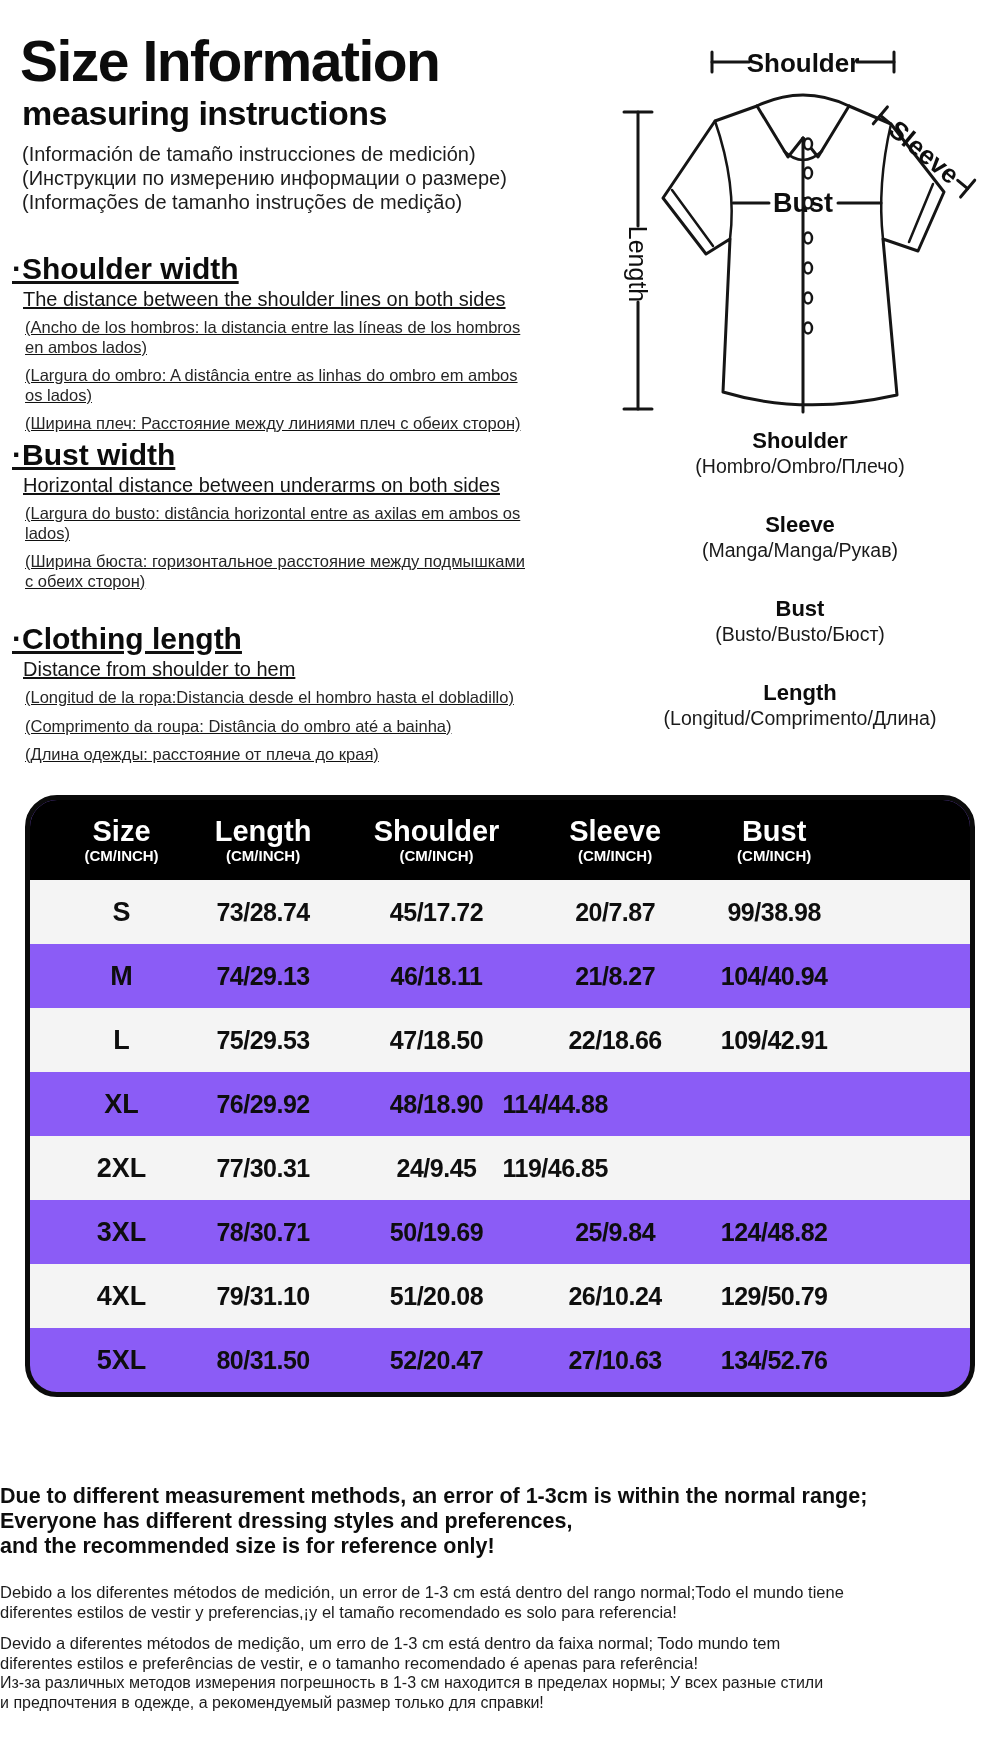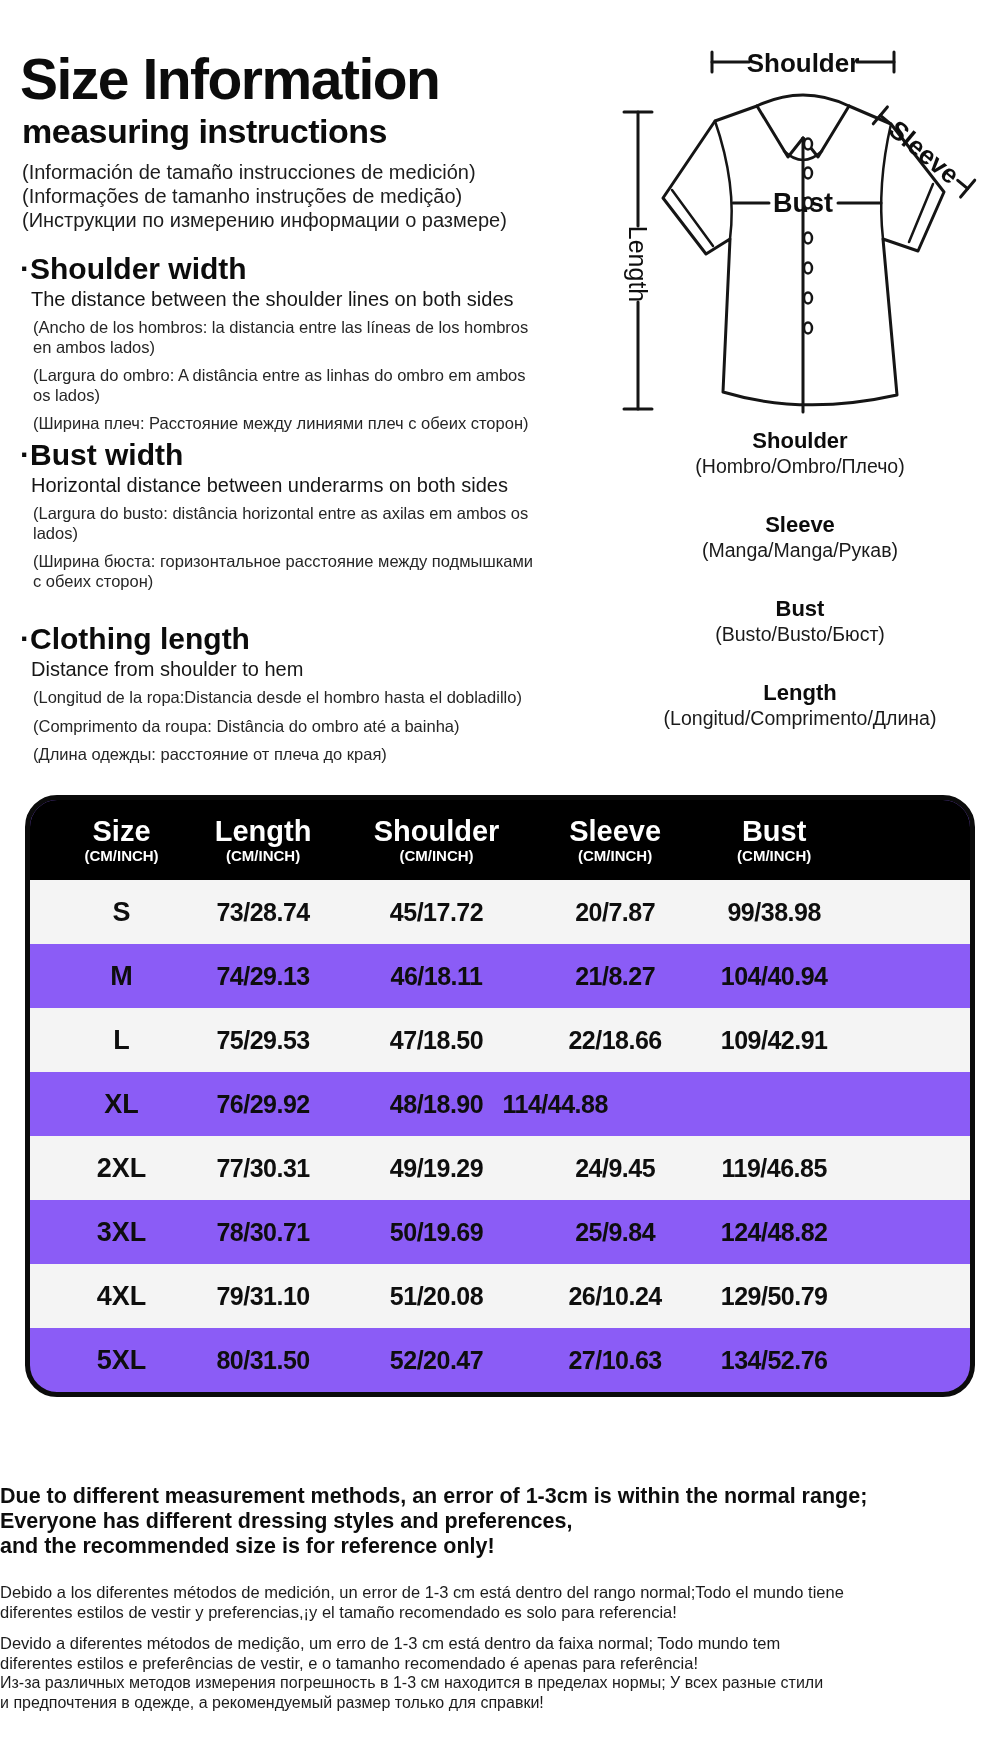--- a/index.html
+++ b/index.html
@@ -3,26 +3,26 @@
 <meta charset="utf-8">
 <style>
   html,body{margin:0;padding:0;}
   body{
     width:1000px;height:1737px;background:#ffffff;color:#111;
     font-family:"Liberation Sans", sans-serif;position:relative;overflow:hidden;
   }
   .page{position:absolute;inset:0;}
 
   
-  .intro{position:absolute;left:20px;top:48px;width:514px;}
+  .intro{position:absolute;left:20px;top:30px;width:514px;}
   .title{font-size:57px;font-weight:bold;letter-spacing:-1.5px;margin:0;line-height:62px;color:#0c0c0c;}
   .subtitle{font-size:34px;font-weight:bold;letter-spacing:-0.5px;margin:2px 0 10px 2px;line-height:38px;color:#0c0c0c;}
   .trans-line{font-size:20px;line-height:24px;margin:0 0 0 2px;color:#1d1d1d;}
 
-  .measure-section{position:absolute;left:20px;width:514px;}
+  .measure-section{position:absolute;left:12px;width:514px;text-decoration:underline;}
   .sec-1{top:252px;} .sec-2{top:438px;} .sec-3{top:622px;}
   .sec-title{font-size:30px;font-weight:bold;margin:0;line-height:34px;color:#0c0c0c;}
   .sec-desc{font-size:20px;margin:2px 0 8px 11px;line-height:22px;color:#161616;}
   .sec-trans{font-size:16.5px;line-height:19.5px;margin:0 0 9px 13px;color:#262626;}
 
   
   .diagram{position:absolute;left:560px;top:40px;width:440px;height:380px;}
   .diagram svg{width:100%;height:100%;}
   .measure-labels{position:absolute;left:570px;top:428px;width:460px;text-align:center;}
   .ml-group{margin-bottom:33px;}
@@ -61,22 +61,22 @@
 </style>
 </head>
 <body>
 
 <div class="page">
 
   <div class="intro">
     <h1 class="title">Size Information</h1>
     <h2 class="subtitle">measuring instructions</h2>
     <p class="trans-line">(Información de tamaño instrucciones de medición)</p>
+    <p class="trans-line">(Инструкции по измерению информации о размере)</p>
     <p class="trans-line">(Informações de tamanho instruções de medição)</p>
-    <p class="trans-line">(Инструкции по измерению информации о размере)</p>
   </div>
 
   <div class="measure-section sec-1">
     <h3 class="sec-title"><span>·</span><span>Shoulder width</span></h3>
     <p class="sec-desc">The distance between the shoulder lines on both sides</p>
     <p class="sec-trans">(Ancho de los hombros: la distancia entre las líneas de los hombros en ambos lados)</p>
     <p class="sec-trans">(Largura do ombro: A distância entre as linhas do ombro em ambos os lados)</p>
     <p class="sec-trans">(Ширина плеч: Расстояние между линиями плеч с обеих сторон)</p>
   </div>
 
@@ -214,21 +214,20 @@
     </div>
     <div class="t-row">
       <div class="t-cell c-size">XL</div>
       <div class="t-cell c-val">76/29.92</div>
       <div class="t-cell c-val">48/18.90</div>
       <div class="t-cell c-val c-bust">114/44.88</div>
     </div>
     <div class="t-row alt">
       <div class="t-cell c-size">2XL</div>
       <div class="t-cell c-val">77/30.31</div>
-      <div class="t-cell c-val">49/19.29</div>
       <div class="t-cell c-val">24/9.45</div>
       <div class="t-cell c-val c-bust">119/46.85</div>
     </div>
     <div class="t-row">
       <div class="t-cell c-size">3XL</div>
       <div class="t-cell c-val">78/30.71</div>
       <div class="t-cell c-val">50/19.69</div>
       <div class="t-cell c-val">25/9.84</div>
       <div class="t-cell c-val c-bust">124/48.82</div>
     </div>

